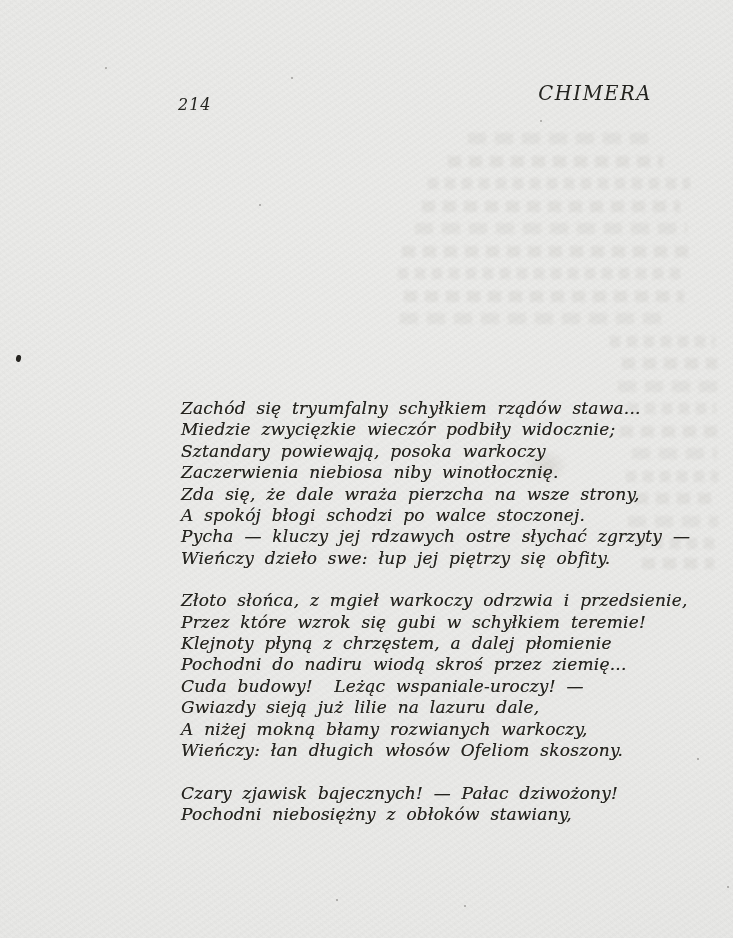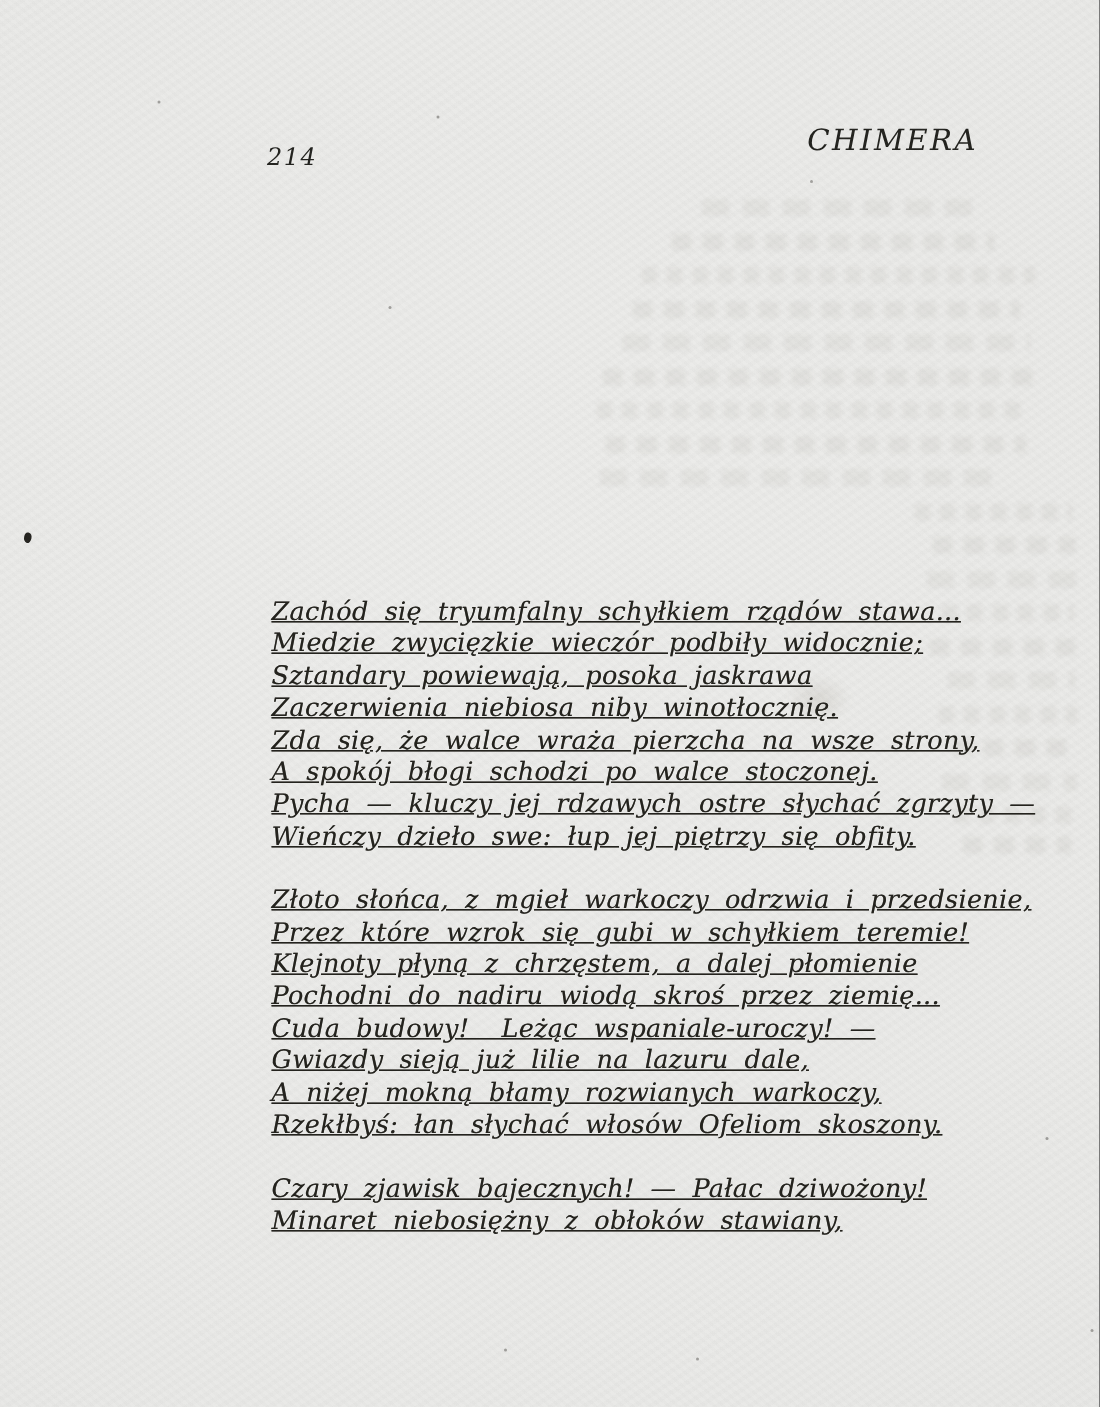--- a/index.html
+++ b/index.html
@@ -57,21 +57,20 @@
   .line {
     margin: 0;
     font-style: italic;
     font-size: 17px;
     line-height: 21.4px;
     white-space: pre;
     word-spacing: 0.30em;
     letter-spacing: 0.012em;
     color: #24231e;
     text-shadow: 0 0 0.4px rgba(36,35,30,.55);
-    text-decoration: underline;
   }
 
   
   .bleedthrough { position: absolute; inset: 0; z-index: 1; pointer-events: none; }
   .ghost {
     position: absolute;
     height: 11px;
     opacity: .5;
     filter: blur(1.4px);
     background: repeating-linear-gradient(90deg,
@@ -141,40 +140,40 @@
     <div class="ghost" style="top:493px; left:635px; width:82px;"></div>
     <div class="ghost g2" style="top:516px; left:628px; width:90px;"></div>
     <div class="ghost g3" style="top:538px; left:636px; width:80px;"></div>
     <div class="ghost" style="top:558px; left:642px; width:72px;"></div>
   </div>
 
   <main class="poem">
     <div class="stanza">
       <p class="line">Zachód się tryumfalny schyłkiem rządów stawa...</p>
       <p class="line">Miedzie zwycięzkie wieczór podbiły widocznie;</p>
-      <p class="line">Sztandary powiewają, posoka jaskrawa</p>
+      <p class="line">Sztandary powiewają, posoka warkoczy</p>
       <p class="line">Zaczerwienia niebiosa niby winotłocznię.</p>
-      <p class="line">Zda się, że walce wraża pierzcha na wsze strony,</p>
+      <p class="line">Zda się, że dale wraża pierzcha na wsze strony,</p>
       <p class="line">A spokój błogi schodzi po walce stoczonej.</p>
       <p class="line">Pycha — kluczy jej rdzawych ostre słychać zgrzyty —</p>
       <p class="line">Wieńczy dzieło swe: łup jej piętrzy się obfity.</p>
     </div>
     <div class="stanza">
       <p class="line">Złoto słońca, z mgieł warkoczy odrzwia i przedsienie,</p>
       <p class="line">Przez które wzrok się gubi w schyłkiem teremie!</p>
       <p class="line">Klejnoty płyną z chrzęstem, a dalej płomienie</p>
       <p class="line">Pochodni do nadiru wiodą skroś przez ziemię...</p>
       <p class="line">Cuda budowy!  Leżąc wspaniale-uroczy! —</p>
       <p class="line">Gwiazdy sieją już lilie na lazuru dale,</p>
       <p class="line">A niżej mokną błamy rozwianych warkoczy,</p>
-      <p class="line">Rzekłbyś: łan słychać włosów Ofeliom skoszony.</p>
+      <p class="line">Wieńczy: łan długich włosów Ofeliom skoszony.</p>
     </div>
     <div class="stanza">
       <p class="line">Czary zjawisk bajecznych! — Pałac dziwożony!</p>
-      <p class="line">Minaret niebosiężny z obłoków stawiany,</p>
+      <p class="line">Pochodni niebosiężny z obłoków stawiany,</p>
     </div>
   </main>
 
   <div class="ink-speck"></div>
   <div class="smudge"></div>
   <div class="speck" style="left:105px; top:67px;"></div>
   <div class="speck" style="left:291px; top:77px;"></div>
   <div class="speck" style="left:540px; top:120px;"></div>
   <div class="speck" style="left:697px; top:758px;"></div>
   <div class="speck" style="left:464px; top:905px;"></div>

